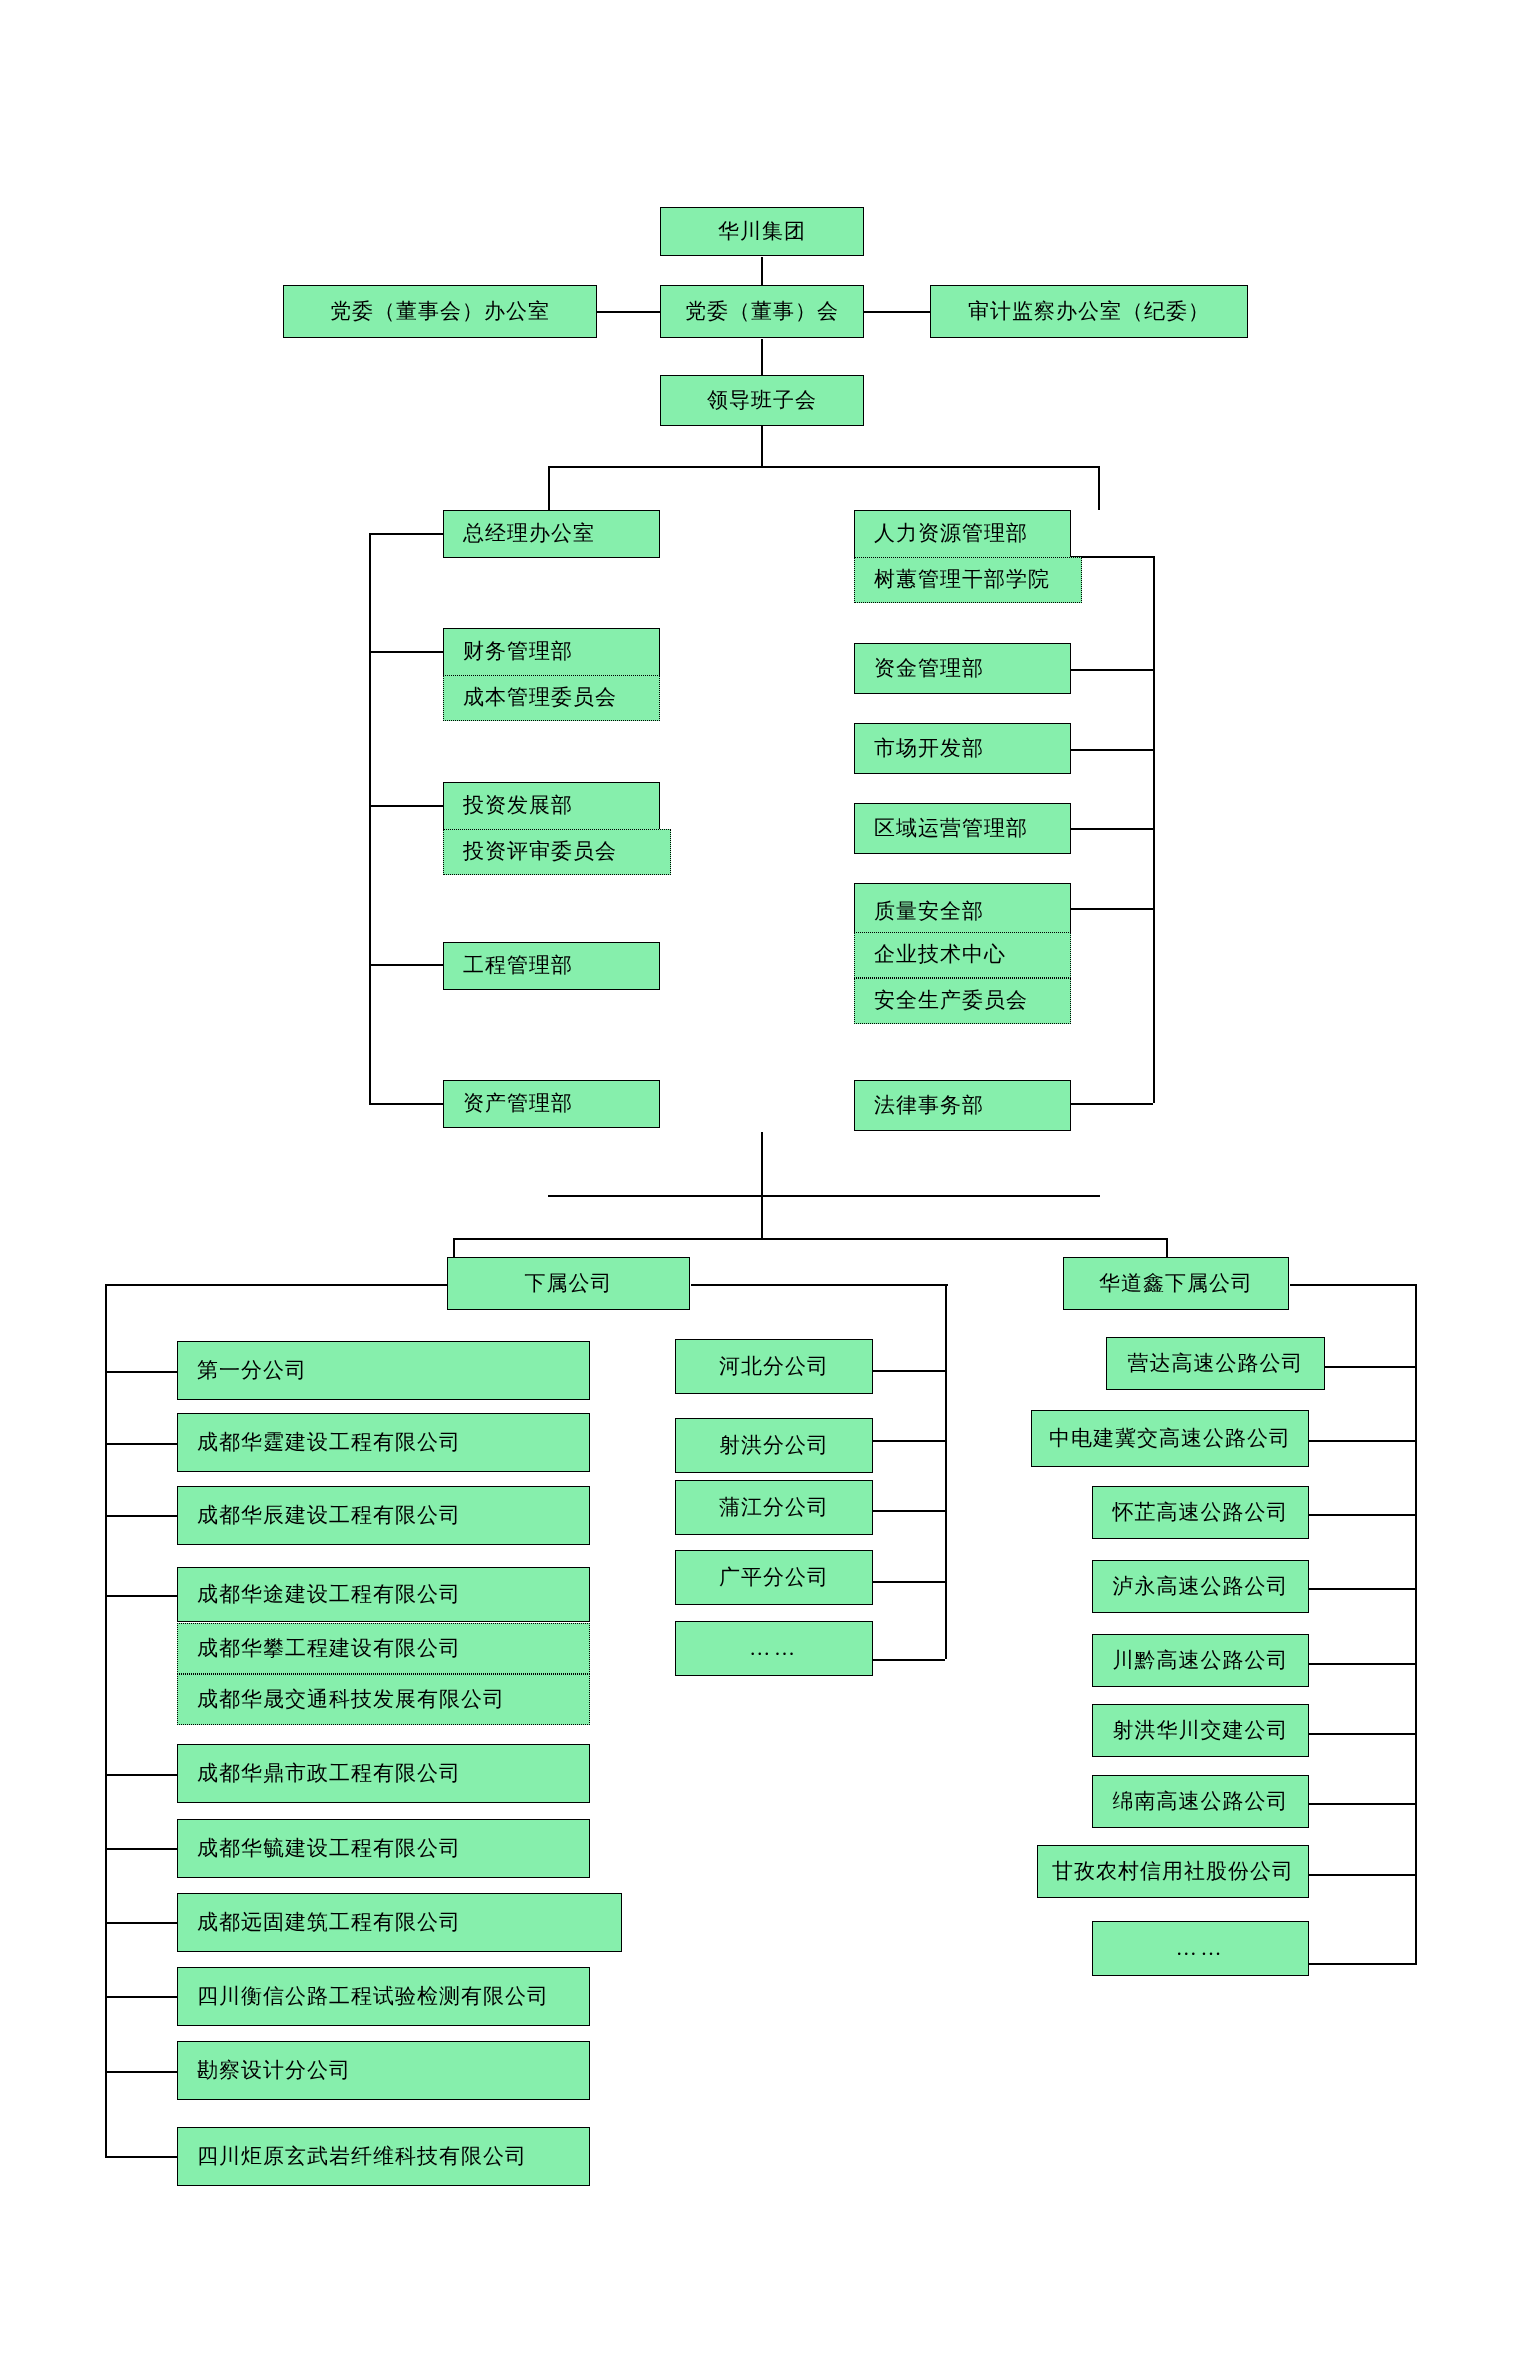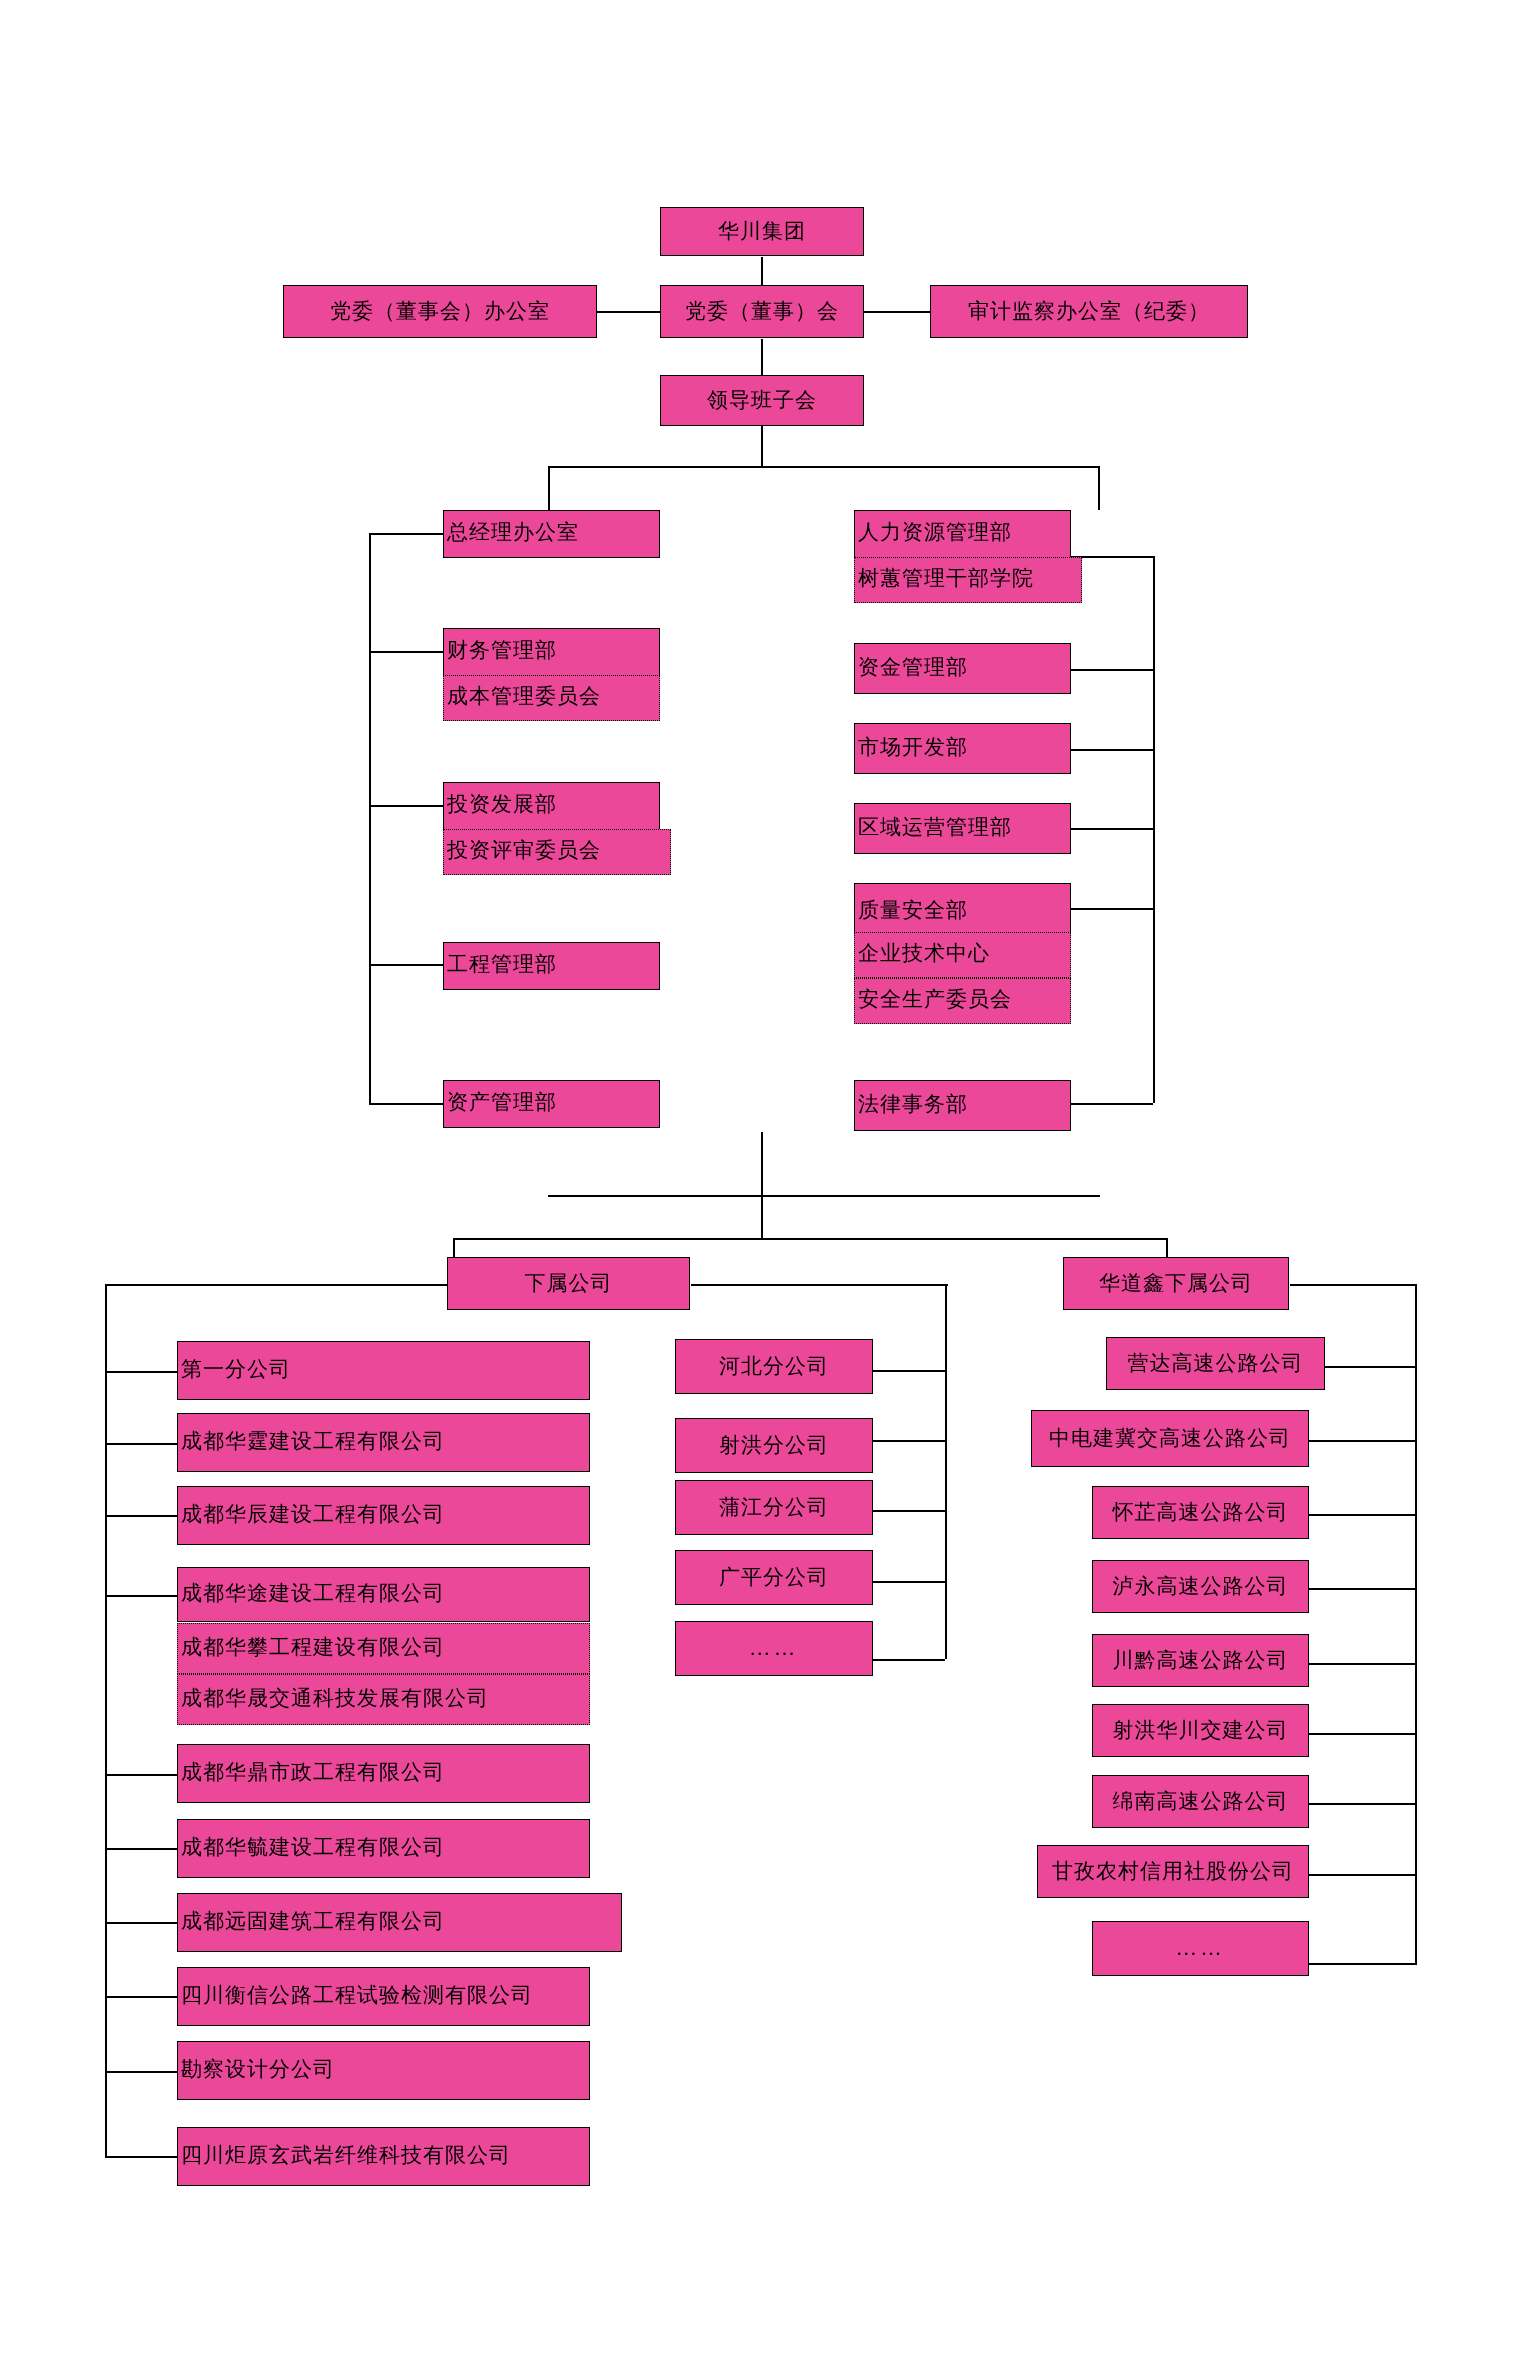--- a/index.html
+++ b/index.html
@@ -12,30 +12,30 @@
     position:relative;
     width:1538px;
     height:2378px;
     background:#ffffff;
     overflow:hidden;
   }
   .box{
     position:absolute;
     box-sizing:border-box;
     border:1.9px solid #000;
-    background:#ec4899;
+    background:#86efac;
     display:flex;
     align-items:center;
     font-size:21px;
     line-height:1.1;
     letter-spacing:1px;
     z-index:5;
   }
   .box.center{justify-content:center;}
-  .box.left{justify-content:flex-start;padding-left:3px;font-family:Liberation Mono, monospace;}
+  .box.left{justify-content:flex-start;padding-left:19px;}
   .box.dotted{border:1.9px dotted #000;}
   .ln{
     position:absolute;
     background:#000;
     z-index:1;
   }
   .ln.h{height:1.9px;}
   .ln.v{width:1.9px;}
   .ellipsis{letter-spacing:3.8px;font-size:21px;}
 </style>

